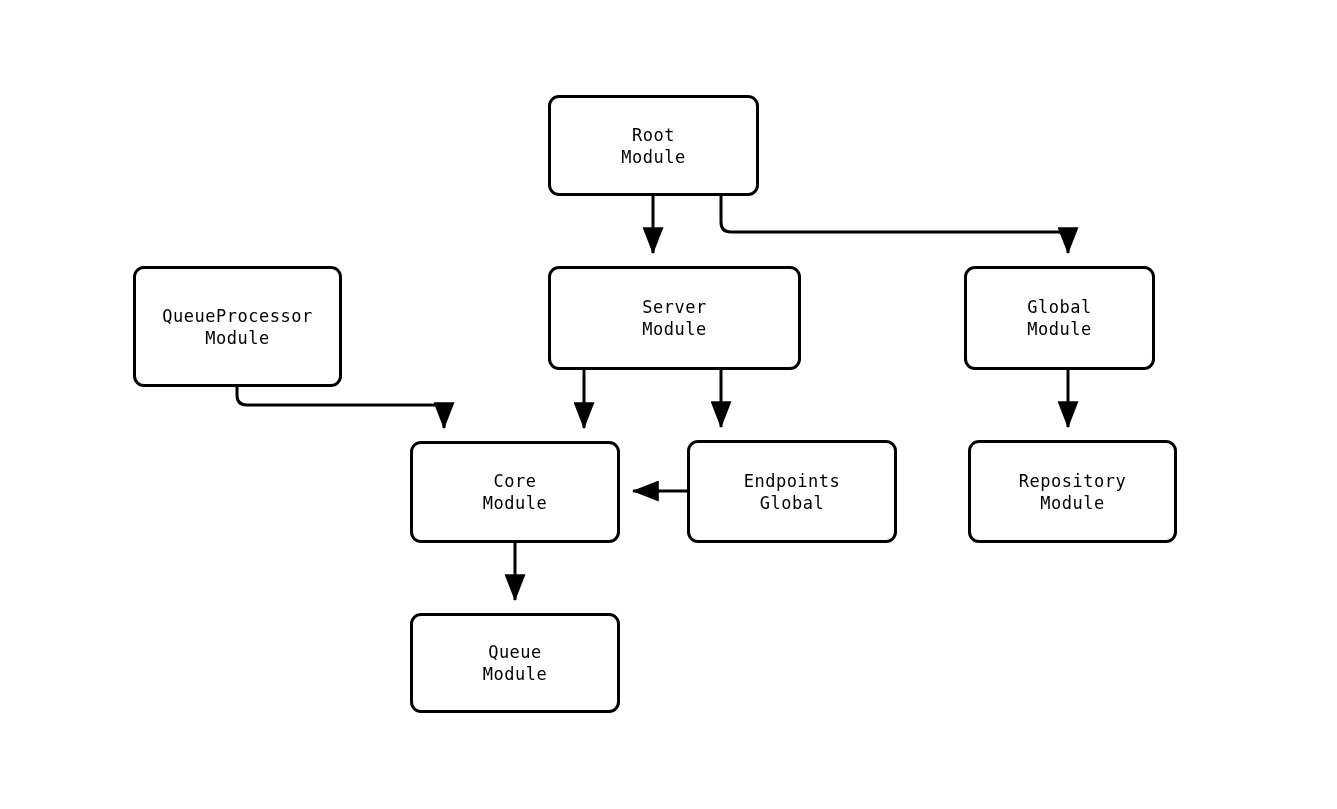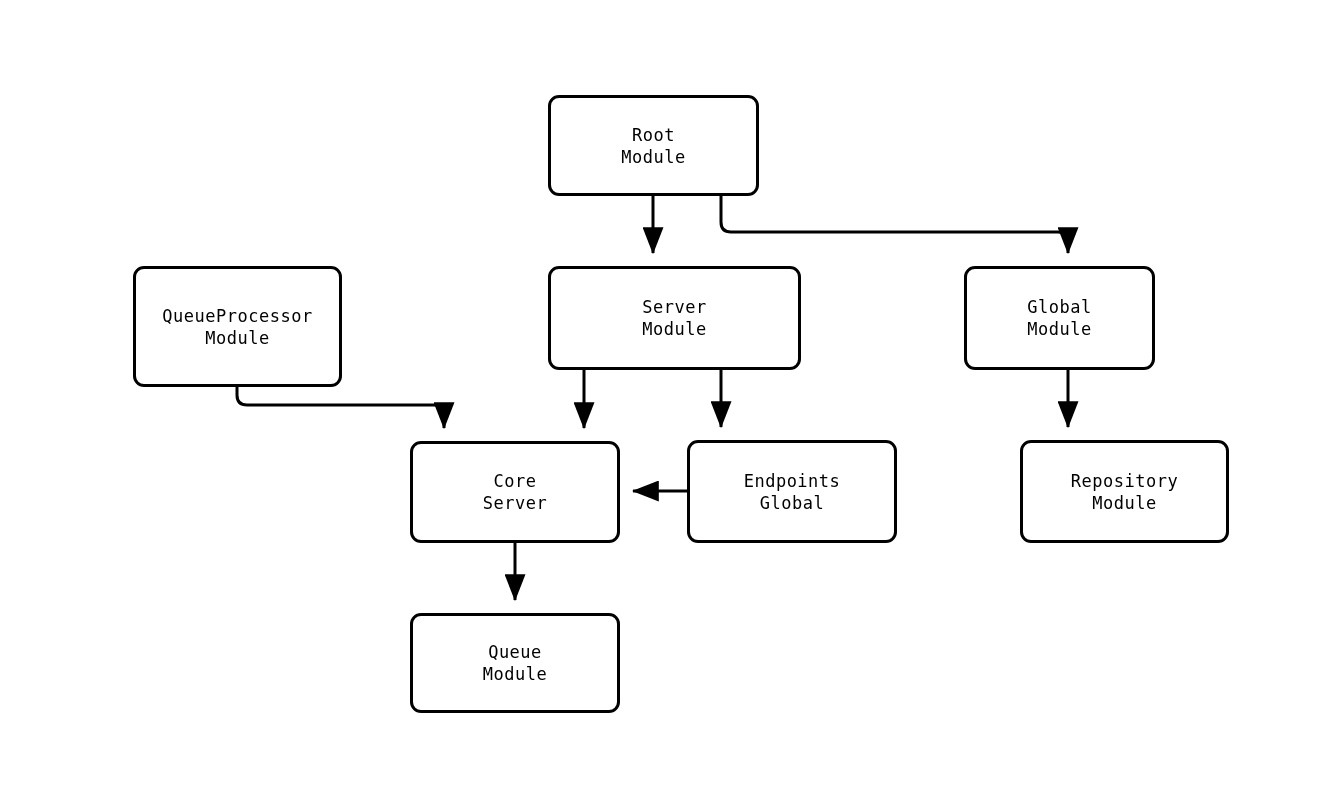--- a/index.html
+++ b/index.html
@@ -92,29 +92,29 @@
 Module</div>
   </div>
 
   <div class="node" style="left:964px; top:266px; width:191px; height:104px;">
     <div class="node-label">Global
 Module</div>
   </div>
 
   <div class="node" style="left:410px; top:441px; width:210px; height:102px;">
     <div class="node-label">Core
-Server</div>
+Module</div>
   </div>
 
   <div class="node" style="left:687px; top:440px; width:210px; height:103px;">
     <div class="node-label">Endpoints
 Global</div>
   </div>
 
-  <div class="node" style="left:1020px; top:440px; width:209px; height:103px;">
+  <div class="node" style="left:968px; top:440px; width:209px; height:103px;">
     <div class="node-label">Repository
 Module</div>
   </div>
 
   <div class="node" style="left:410px; top:613px; width:210px; height:100px;">
     <div class="node-label">Queue
 Module</div>
   </div>
 
 </div>

